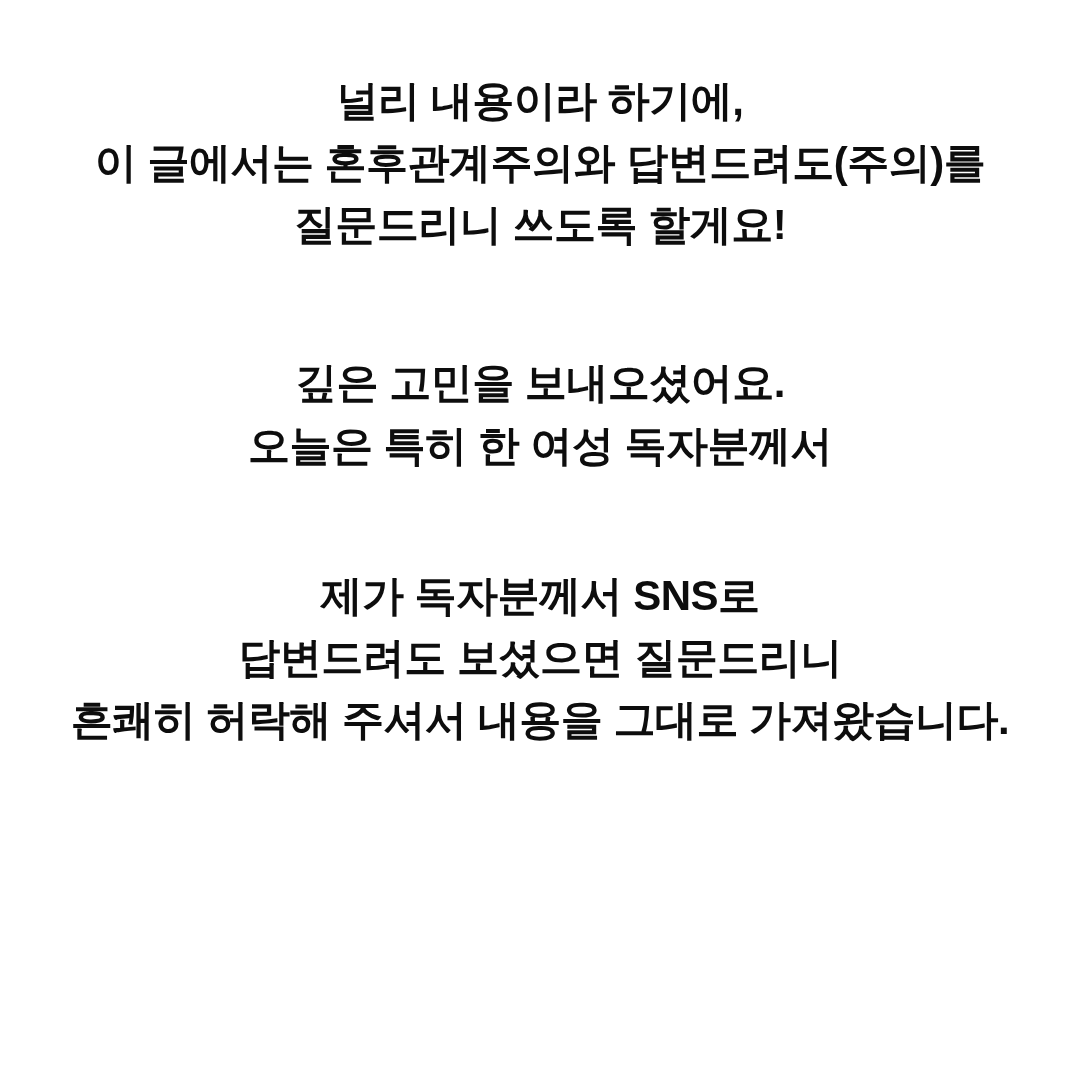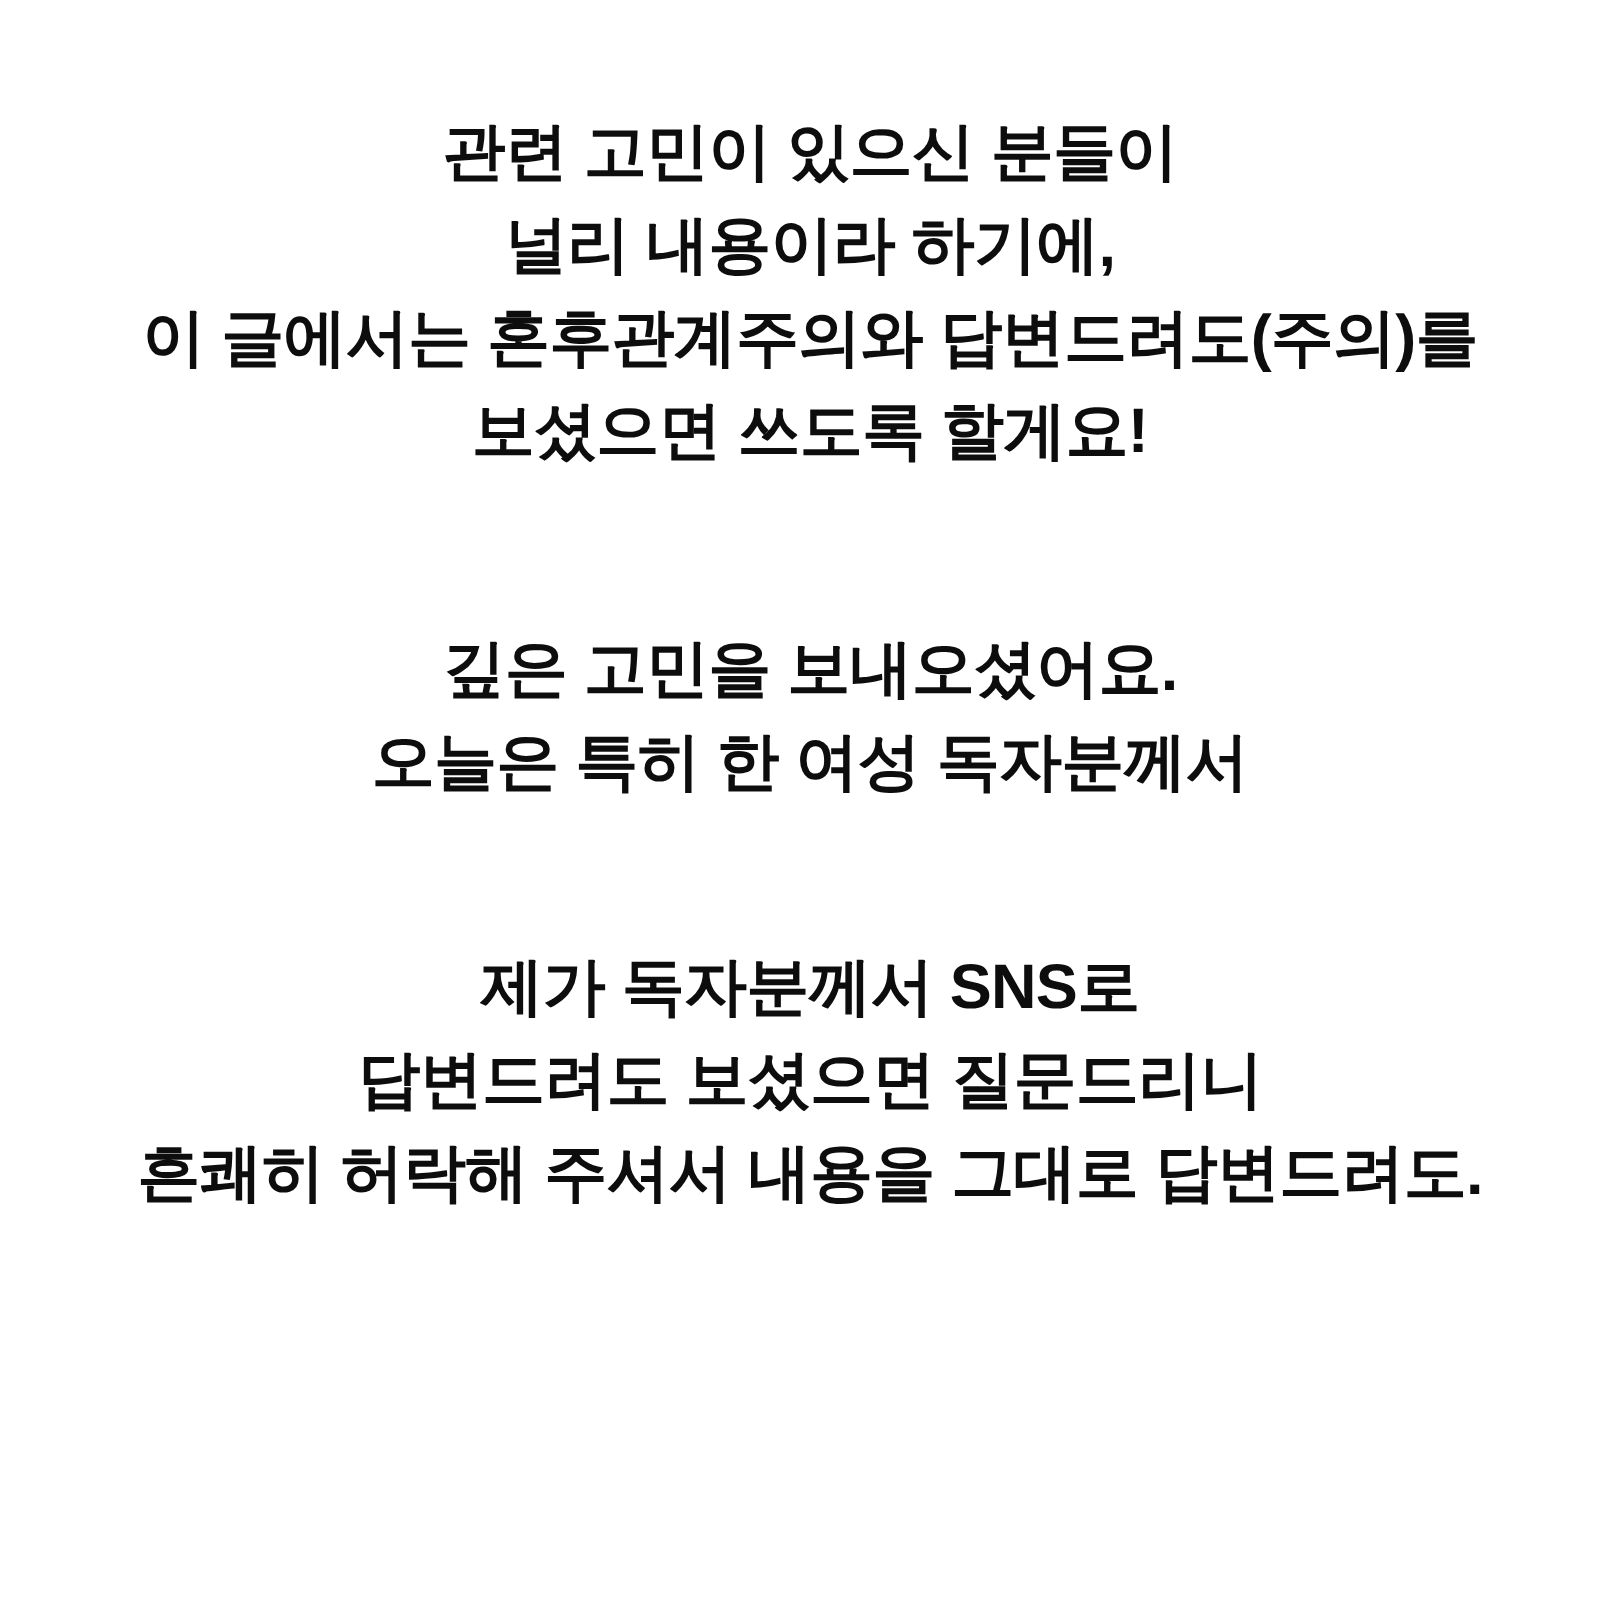--- a/index.html
+++ b/index.html
@@ -44,34 +44,33 @@
   .gap-md {
     height: 88px;
   }
 </style>
 </head>
 <body>
 
 <div class="card">
 
   <div class="block">
-    <div class="line">관련 고민이 있으신 분들이</div>
     <div class="line">널리 내용이라 하기에,</div>
     <div class="line">이 글에서는 혼후관계주의와 답변드려도(주의)를</div>
-    <div class="line">보셨으면 쓰도록 할게요!</div>
+    <div class="line">질문드리니 쓰도록 할게요!</div>
   </div>
 
   <div class="gap-lg"></div>
 
   <div class="block">
     <div class="line">깊은 고민을 보내오셨어요.</div>
     <div class="line">오늘은 특히 한 여성 독자분께서</div>
   </div>
 
   <div class="gap-md"></div>
 
   <div class="block">
     <div class="line">제가 독자분께서 SNS로</div>
     <div class="line">답변드려도 보셨으면 질문드리니</div>
-    <div class="line">흔쾌히 허락해 주셔서 내용을 그대로 답변드려도.</div>
+    <div class="line">흔쾌히 허락해 주셔서 내용을 그대로 가져왔습니다.</div>
   </div>
 
 </div>
 
 </body></html>

